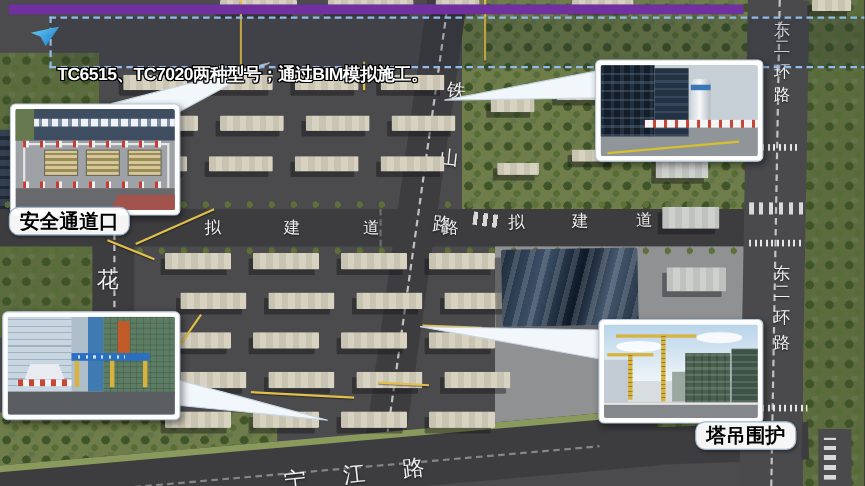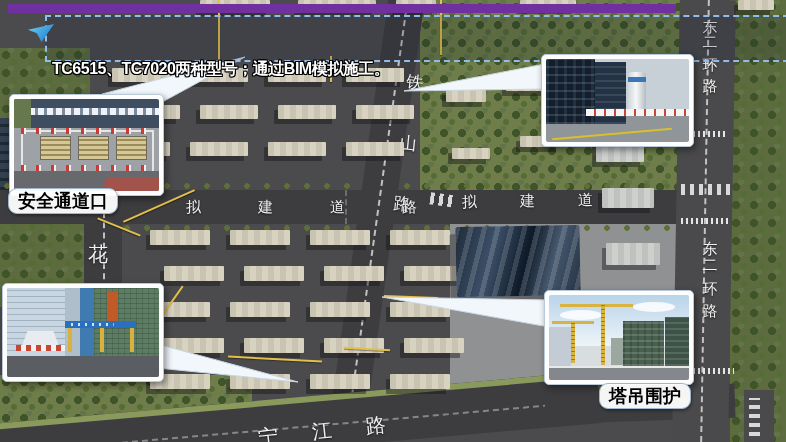--- a/index.html
+++ b/index.html
@@ -288,15 +288,15 @@
       <div class="p4-bldgM"></div>
       <div class="p4-bldg1"></div>
       <div class="p4-bldg2"></div>
       <div class="p4-jib" style="left:8%;top:10%;width:52%;"></div>
       <div class="p4-mast" style="left:37%;top:10%;height:72%;"></div>
       <div class="p4-jib" style="left:2%;top:30%;width:30%;"></div>
       <div class="p4-mast" style="left:16%;top:30%;height:50%;"></div>
       <div class="p4-ground"></div>
     </div>
   </figure>
-  <div class="pill" style="left:599px;top:383px;">塔吊围护</div>
+  <div class="pill" style="left:632px;top:383px;">塔吊围护</div>
 
 </div>
 
 </body></html>

